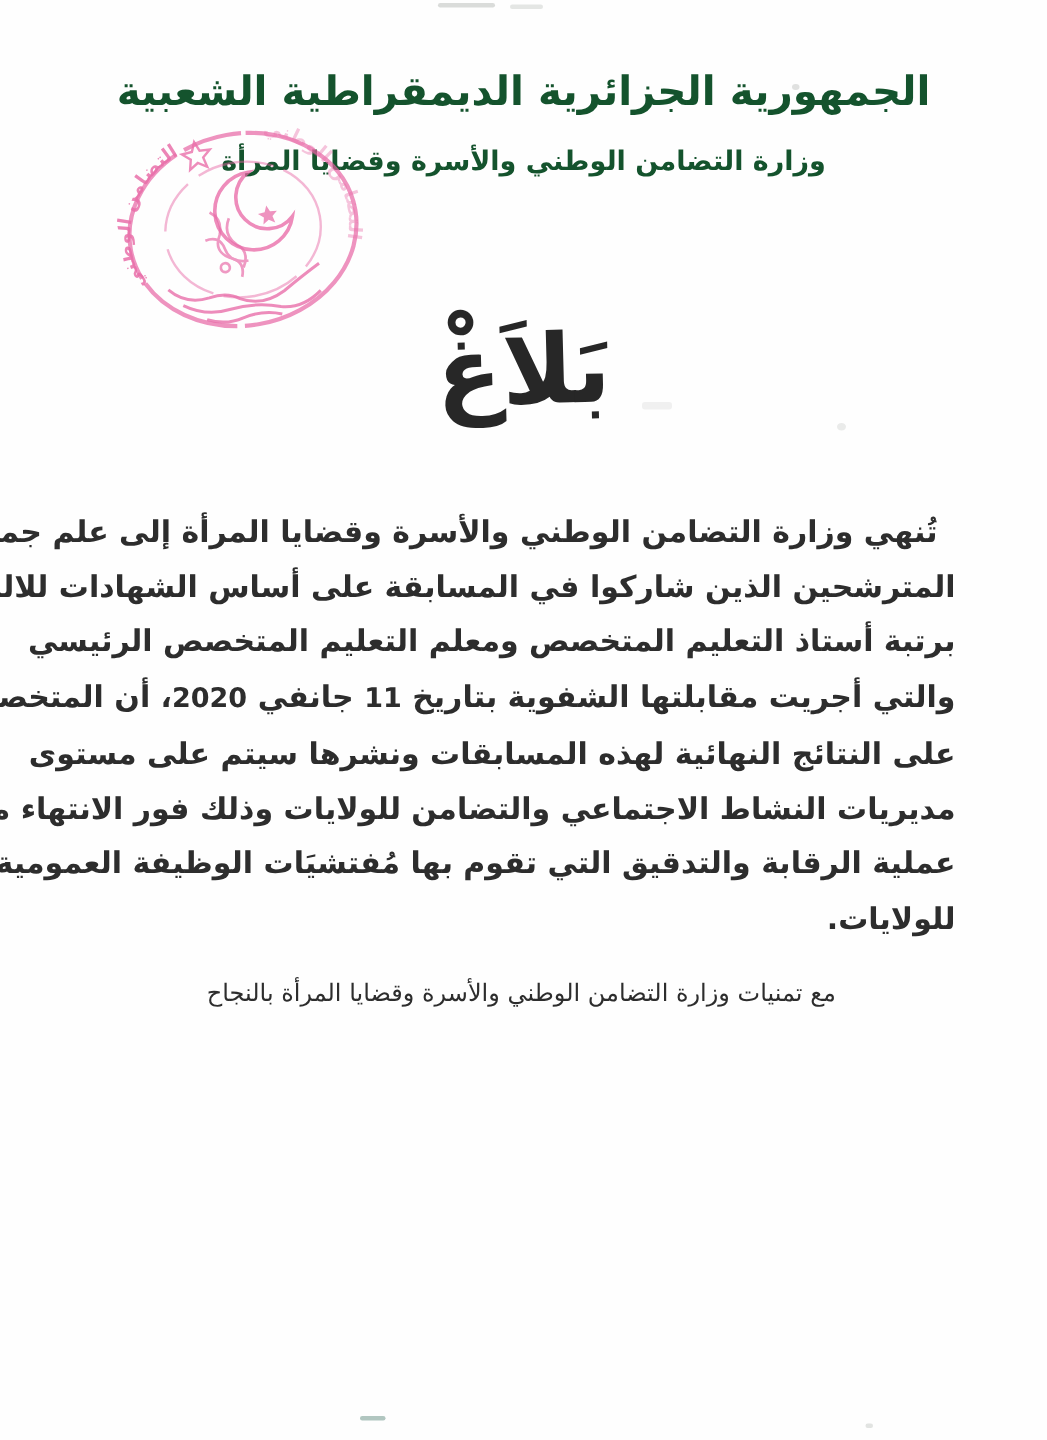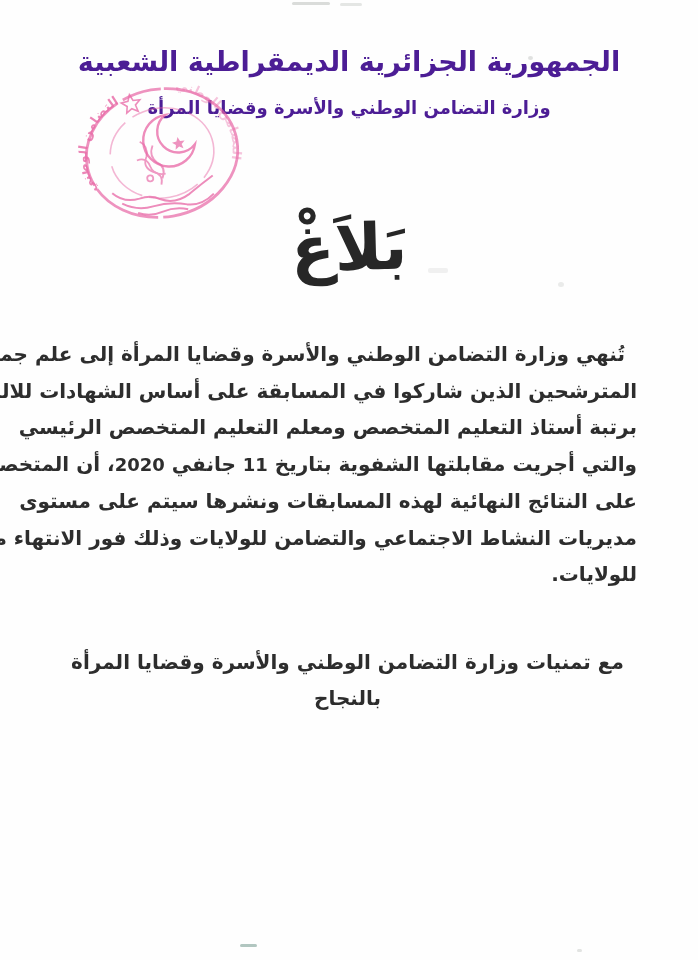--- a/index.html
+++ b/index.html
@@ -12,21 +12,21 @@
     background: #fefefe;
     overflow: hidden;
     font-family: "DejaVu Sans", sans-serif;
   }
   
   .header {
     position: absolute;
     top: 42px; left: 60px; right: 60px;
     text-align: center;
     direction: rtl;
-    color: #4c1d95;
+    color: #14532d;
   }
   .header-line1 {
     font-size: 27px;
     font-weight: bold;
     letter-spacing: -0.5px;
     line-height: 40px;
   }
   .header-line2 {
     font-size: 18px;
     font-weight: bold;
@@ -74,22 +74,22 @@
   .num { font-size: 18px; font-weight: bold; }
   
   .closing {
     position: absolute;
     top: 644px; left: 58px; right: 61px;
     direction: rtl;
     text-align: center;
     color: #2d2d2d;
   }
   .c-line {
-    font-size: 20px;
-    font-weight: bold;
+    font-size: 16px;
+    font-weight: normal;
     line-height: 36px;
   }
   
   .speck { position: absolute; background: #c6c9c6; border-radius: 2px; }
   .speck.s1 { top: 2px;  left: 292px; width: 38px; height: 3px; opacity: .65; }
   .speck.s2 { top: 3px;  left: 340px; width: 22px; height: 3px; opacity: .45; }
   .speck.s3 { top: 56px; left: 528px; width: 5px;  height: 4px; border-radius: 50%; opacity: .55; }
   .speck.s4 { top: 268px; left: 428px; width: 20px; height: 5px; opacity: .25; }
   .speck.s5 { top: 282px; left: 558px; width: 6px; height: 5px; border-radius: 50%; opacity: .35; }
   .speck.s6 { top: 944px; left: 240px; width: 17px; height: 3px; background: #9db8b0; opacity: .8; }
@@ -159,20 +159,21 @@
     <div class="line">المترشحين الذين شاركوا في المسابقة على أساس الشهادات للالتحاق</div>
     <div class="line">برتبة أستاذ التعليم المتخصص ومعلم التعليم المتخصص الرئيسي</div>
     <div class="line">
       <span>والتي أجريت مقابلتها الشفوية بتاريخ</span>
       <span class="num">11</span>
       <span>جانفي</span>
       <span class="num">2020</span><span>، أن المتخصص</span>
     </div>
     <div class="line">على النتائج النهائية لهذه المسابقات ونشرها سيتم على مستوى</div>
     <div class="line">مديريات النشاط الاجتماعي والتضامن للولايات وذلك فور الانتهاء من</div>
+    <div class="line">عملية الرقابة والتدقيق التي تقوم بها مُفتشيَات الوظيفة العمومية</div>
     <div class="line l-last">للولايات.</div>
   </div>
 
   <div class="closing">
     <div class="c-line">مع تمنيات وزارة التضامن الوطني والأسرة وقضايا المرأة بالنجاح</div>
   </div>
 
 </div>
 
 </body></html>

